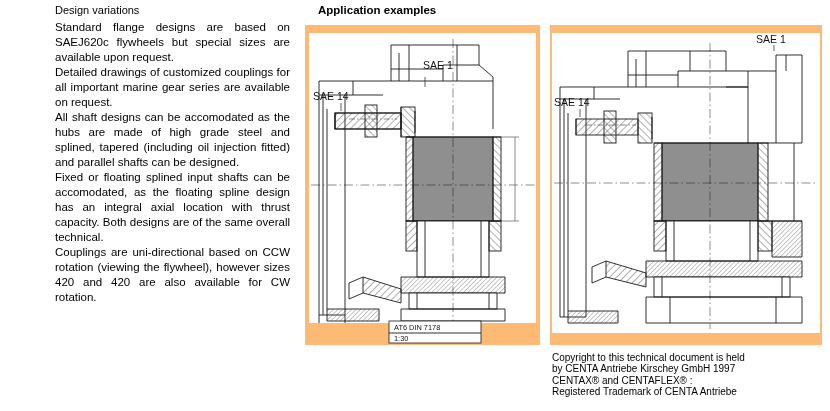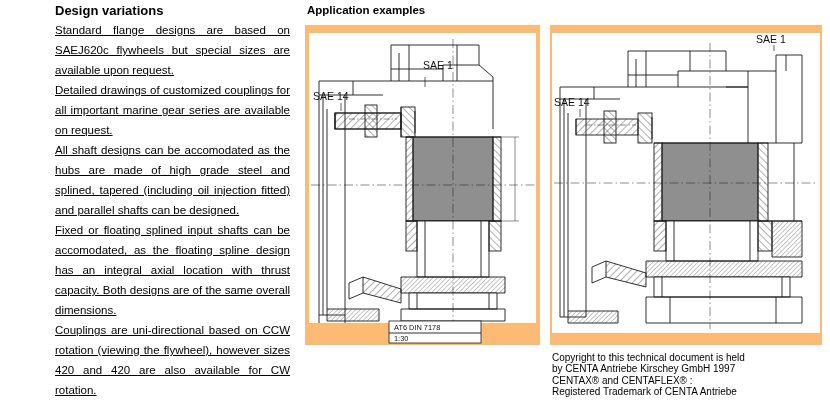--- a/index.html
+++ b/index.html
@@ -21,38 +21,37 @@
   }
 
   
   .text-col {
     position: absolute;
     left: 55px;
     top: 4px;
     width: 235px;
   }
   .col-heading {
-    font-size: 13px;
-    font-weight: bold;
+    font-size: 11px;
+    font-weight: normal;
     margin: 0 0 3px 0;
     line-height: 13px;
   }
   .para {
     font-size: 11.5px;
-    line-height: 20px;
+    line-height: 15px;
     text-align: justify;
     margin: 0;
     hyphens: none;
-    text-decoration: underline;
   }
 
   
   .app-heading {
     position: absolute;
-    left: 307px;
+    left: 318px;
     top: 4px;
     font-size: 11.5px;
     font-weight: bold;
     text-align: right;
   }
 
   
   .drawing {
     position: absolute;
     background: #fdba74;
@@ -76,21 +75,21 @@
 </head>
 <body>
 
 <div class="page">
 
   <div class="text-col">
     <p class="col-heading">Design variations</p>
     <p class="para">Standard flange designs are based on SAEJ620c flywheels but special sizes are available upon request.</p>
     <p class="para">Detailed drawings of customized couplings for all important marine gear series are available on request.</p>
     <p class="para">All shaft designs can be accomodated as the hubs are made of high grade steel and splined, tapered (including oil injection fitted) and parallel shafts can be designed.</p>
-    <p class="para">Fixed or floating splined input shafts can be accomodated, as the floating spline design has an integral axial location with thrust capacity. Both designs are of the same overall dimensions.</p>
+    <p class="para">Fixed or floating splined input shafts can be accomodated, as the floating spline design has an integral axial location with thrust capacity. Both designs are of the same overall technical.</p>
     <p class="para">Couplings are uni-directional based on CCW rotation (viewing the flywheel), however sizes 420 and 420 are also available for CW rotation.</p>
   </div>
 
   <div class="app-heading">Application examples</div>
 
   <div class="drawing dwg-a">
     <svg width="235" height="320" viewBox="0 0 235 320" xmlns="http://www.w3.org/2000/svg">
       <defs>
         <pattern id="hatchA" width="5" height="5" patternUnits="userSpaceOnUse" patternTransform="rotate(45)">
           <line x1="0" y1="0" x2="0" y2="5" stroke="#333333" stroke-width="0.8"></line>

